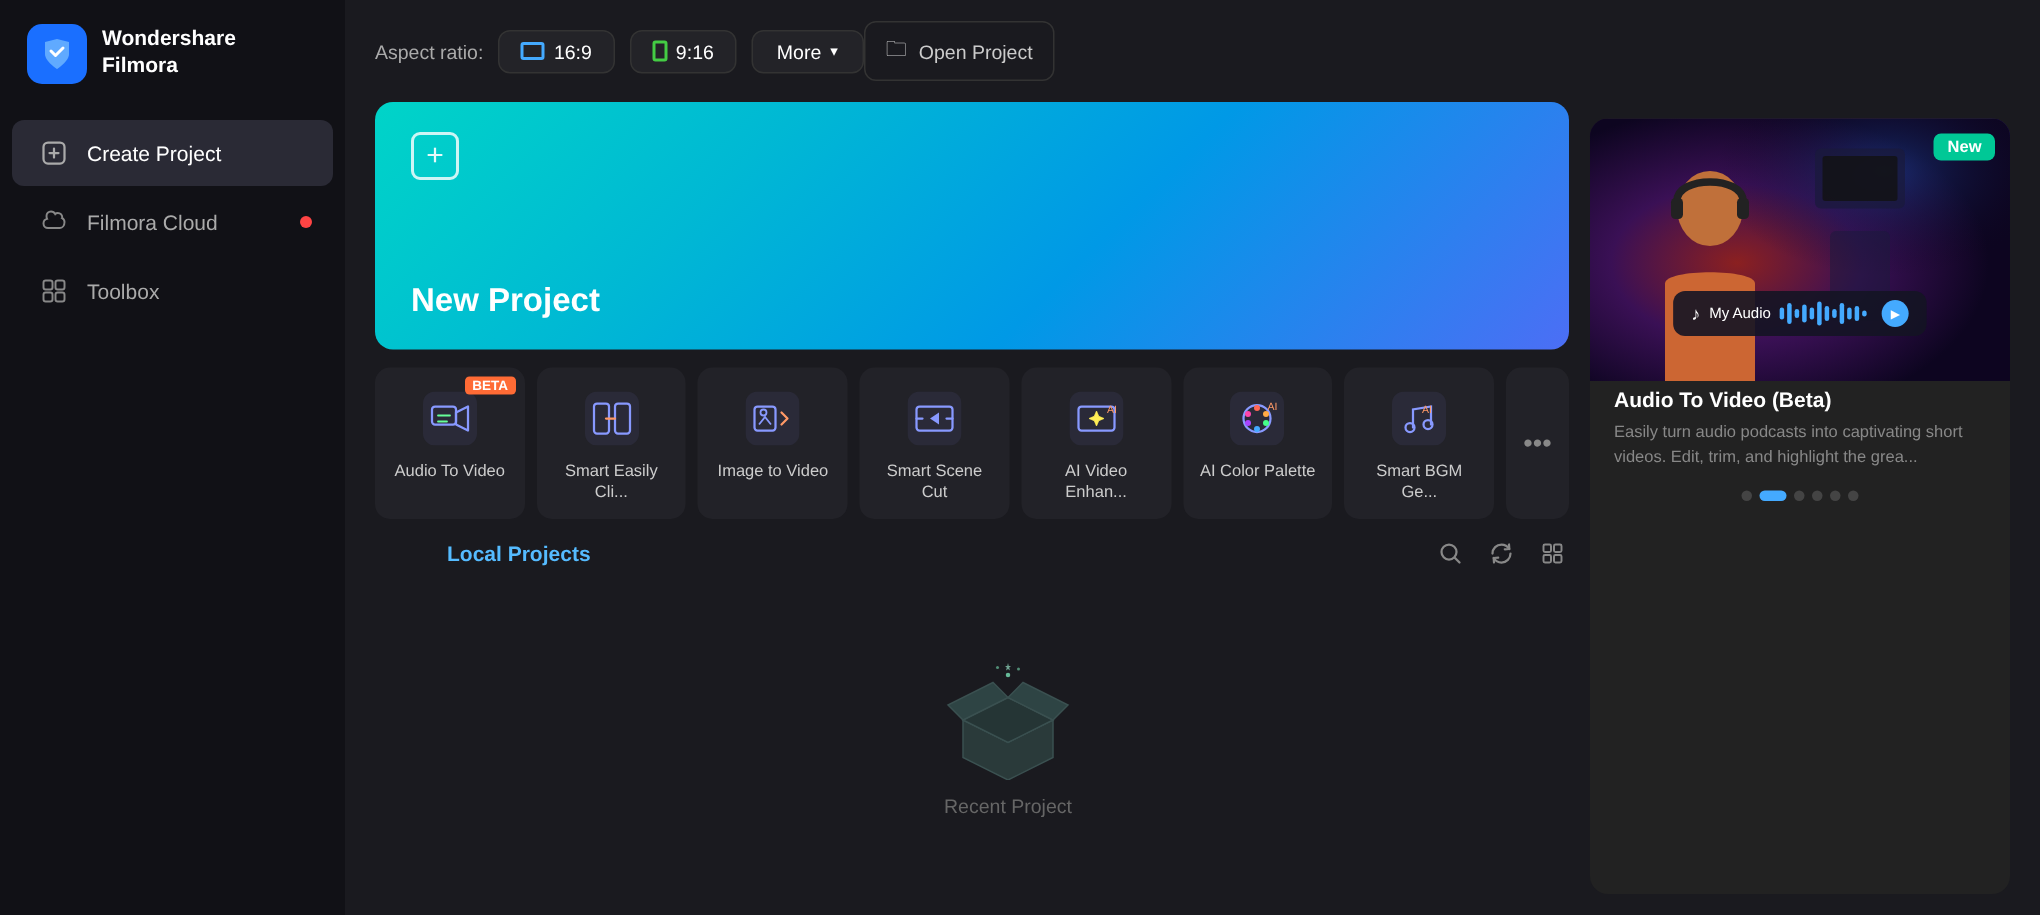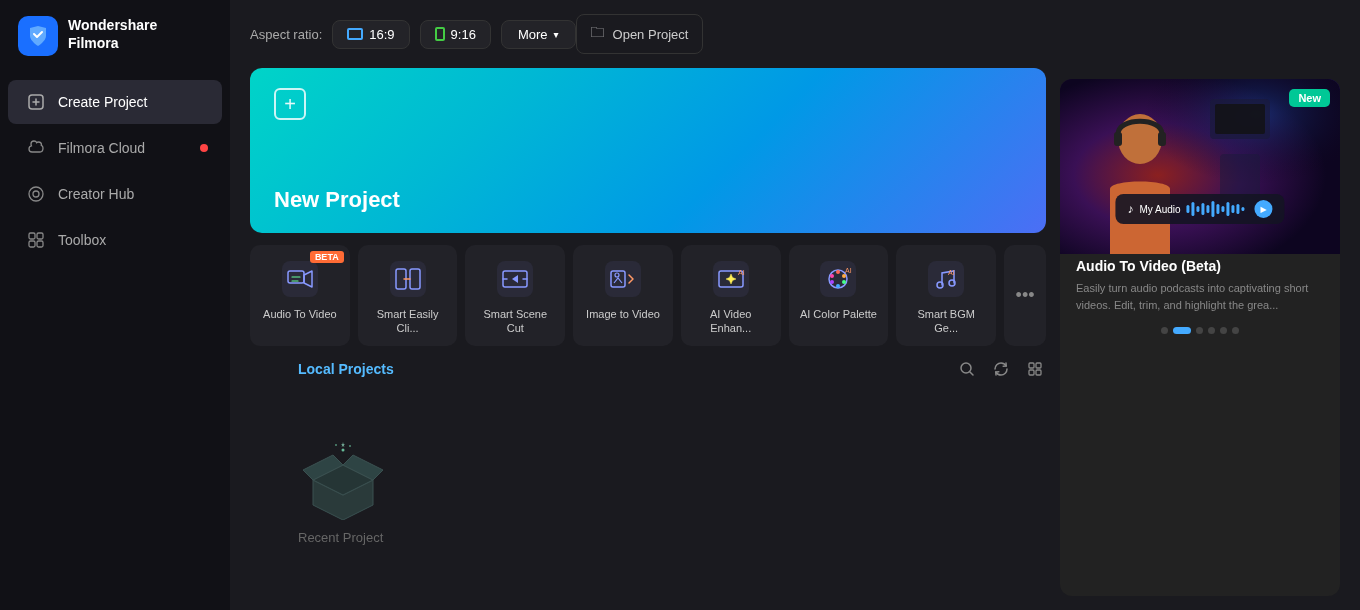--- a/index.html
+++ b/index.html
@@ -329,20 +329,21 @@
       justify-content: center;
       color: #888;
       cursor: pointer;
       font-size: 16px;
     }
 
     .empty-projects {
       flex: 1;
       display: flex;
       flex-direction: column;
+      align-items: center;
       justify-content: center;
       gap: 10px;
     }
 
     .empty-box-icon {
       width: 90px;
       height: 80px;
       display: flex;
       align-items: center;
       justify-content: center;
@@ -489,29 +490,20 @@
     <div class="nav-item">
       <div class="nav-icon">
         <svg width="18" height="18" viewBox="0 0 18 18" fill="none">
           <path d="M13 13H5C3.3 13 2 11.7 2 10C2 8.5 3 7.2 4.4 6.9C4.1 6.3 4 5.7 4 5C4 3.3 5.3 2 7 2C8.2 2 9.3 2.7 9.8 3.7C10.2 3.2 10.9 3 11.5 3C13.2 3 14.5 4.3 14.5 6C14.5 6.1 14.5 6.3 14.4 6.4C15.4 6.9 16 7.9 16 9C16 11.2 14.7 13 13 13Z" stroke="#888" stroke-width="1.3"></path>
         </svg>
       </div>
       <span>Filmora Cloud</span>
       <div class="nav-dot"></div>
     </div>
 
-    <div class="nav-item">
-      <div class="nav-icon">
-        <svg width="18" height="18" viewBox="0 0 18 18" fill="none">
-          <circle cx="9" cy="9" r="7" stroke="#888" stroke-width="1.3"></circle>
-          <circle cx="9" cy="9" r="3" stroke="#888" stroke-width="1.3"></circle>
-        </svg>
-      </div>
-      <span>Creator Hub</span>
-    </div>
 
     <div class="nav-item">
       <div class="nav-icon">
         <svg width="18" height="18" viewBox="0 0 18 18" fill="none">
           <rect x="2" y="2" width="6" height="6" rx="1.5" stroke="#888" stroke-width="1.3"></rect>
           <rect x="10" y="2" width="6" height="6" rx="1.5" stroke="#888" stroke-width="1.3"></rect>
           <rect x="2" y="10" width="6" height="6" rx="1.5" stroke="#888" stroke-width="1.3"></rect>
           <rect x="10" y="10" width="6" height="6" rx="1.5" stroke="#888" stroke-width="1.3"></rect>
         </svg>
       </div>
@@ -581,39 +573,39 @@
               <path d="M14 18H20" stroke="#ff9966" stroke-width="1.5" stroke-linecap="round"></path>
             </svg>
           </div>
           <span class="ai-tool-label">Smart Easily Cli...</span>
         </div>
 
         <div class="ai-tool-item">
           <div class="ai-tool-icon">
             <svg width="36" height="36" viewBox="0 0 36 36" fill="none">
               <rect width="36" height="36" rx="8" fill="#2a2a38"></rect>
-              <rect x="6" y="10" width="24" height="16" rx="2" stroke="#8899ff" stroke-width="1.5"></rect>
-              <path d="M15 18L21 14V22L15 18Z" fill="#8899ff"></path>
-              <path d="M6 18H10M26 18H30" stroke="#8899ff" stroke-width="1.5" stroke-linecap="round"></path>
-            </svg>
-          </div>
-          <span class="ai-tool-label">Smart Scene Cut</span>
-        </div>
-
-        <div class="ai-tool-item">
-          <div class="ai-tool-icon">
-            <svg width="36" height="36" viewBox="0 0 36 36" fill="none">
-              <rect width="36" height="36" rx="8" fill="#2a2a38"></rect>
               <rect x="6" y="10" width="14" height="16" rx="2" stroke="#8899ff" stroke-width="1.5"></rect>
               <path d="M9 22L13 17L17 22" stroke="#8899ff" stroke-width="1.2"></path>
               <circle cx="12" cy="14" r="2" stroke="#8899ff" stroke-width="1.2"></circle>
               <path d="M24 14L28 18L24 22" stroke="#ff9966" stroke-width="1.5" stroke-linecap="round" stroke-linejoin="round"></path>
             </svg>
           </div>
           <span class="ai-tool-label">Image to Video</span>
+        </div>
+
+        <div class="ai-tool-item">
+          <div class="ai-tool-icon">
+            <svg width="36" height="36" viewBox="0 0 36 36" fill="none">
+              <rect width="36" height="36" rx="8" fill="#2a2a38"></rect>
+              <rect x="6" y="10" width="24" height="16" rx="2" stroke="#8899ff" stroke-width="1.5"></rect>
+              <path d="M15 18L21 14V22L15 18Z" fill="#8899ff"></path>
+              <path d="M6 18H10M26 18H30" stroke="#8899ff" stroke-width="1.5" stroke-linecap="round"></path>
+            </svg>
+          </div>
+          <span class="ai-tool-label">Smart Scene Cut</span>
         </div>
 
         <div class="ai-tool-item">
           <div class="ai-tool-icon">
             <svg width="36" height="36" viewBox="0 0 36 36" fill="none">
               <rect width="36" height="36" rx="8" fill="#2a2a38"></rect>
               <rect x="6" y="10" width="24" height="16" rx="2" stroke="#8899ff" stroke-width="1.5"></rect>
               <path d="M18 13L19.5 16.5L23 18L19.5 19.5L18 23L16.5 19.5L13 18L16.5 16.5L18 13Z" fill="#ffee55" stroke="#ffee55" stroke-width="0.5"></path>
               <text x="25" y="14" font-size="7" fill="#ff9966" font-family="sans-serif">AI</text>
             </svg>

